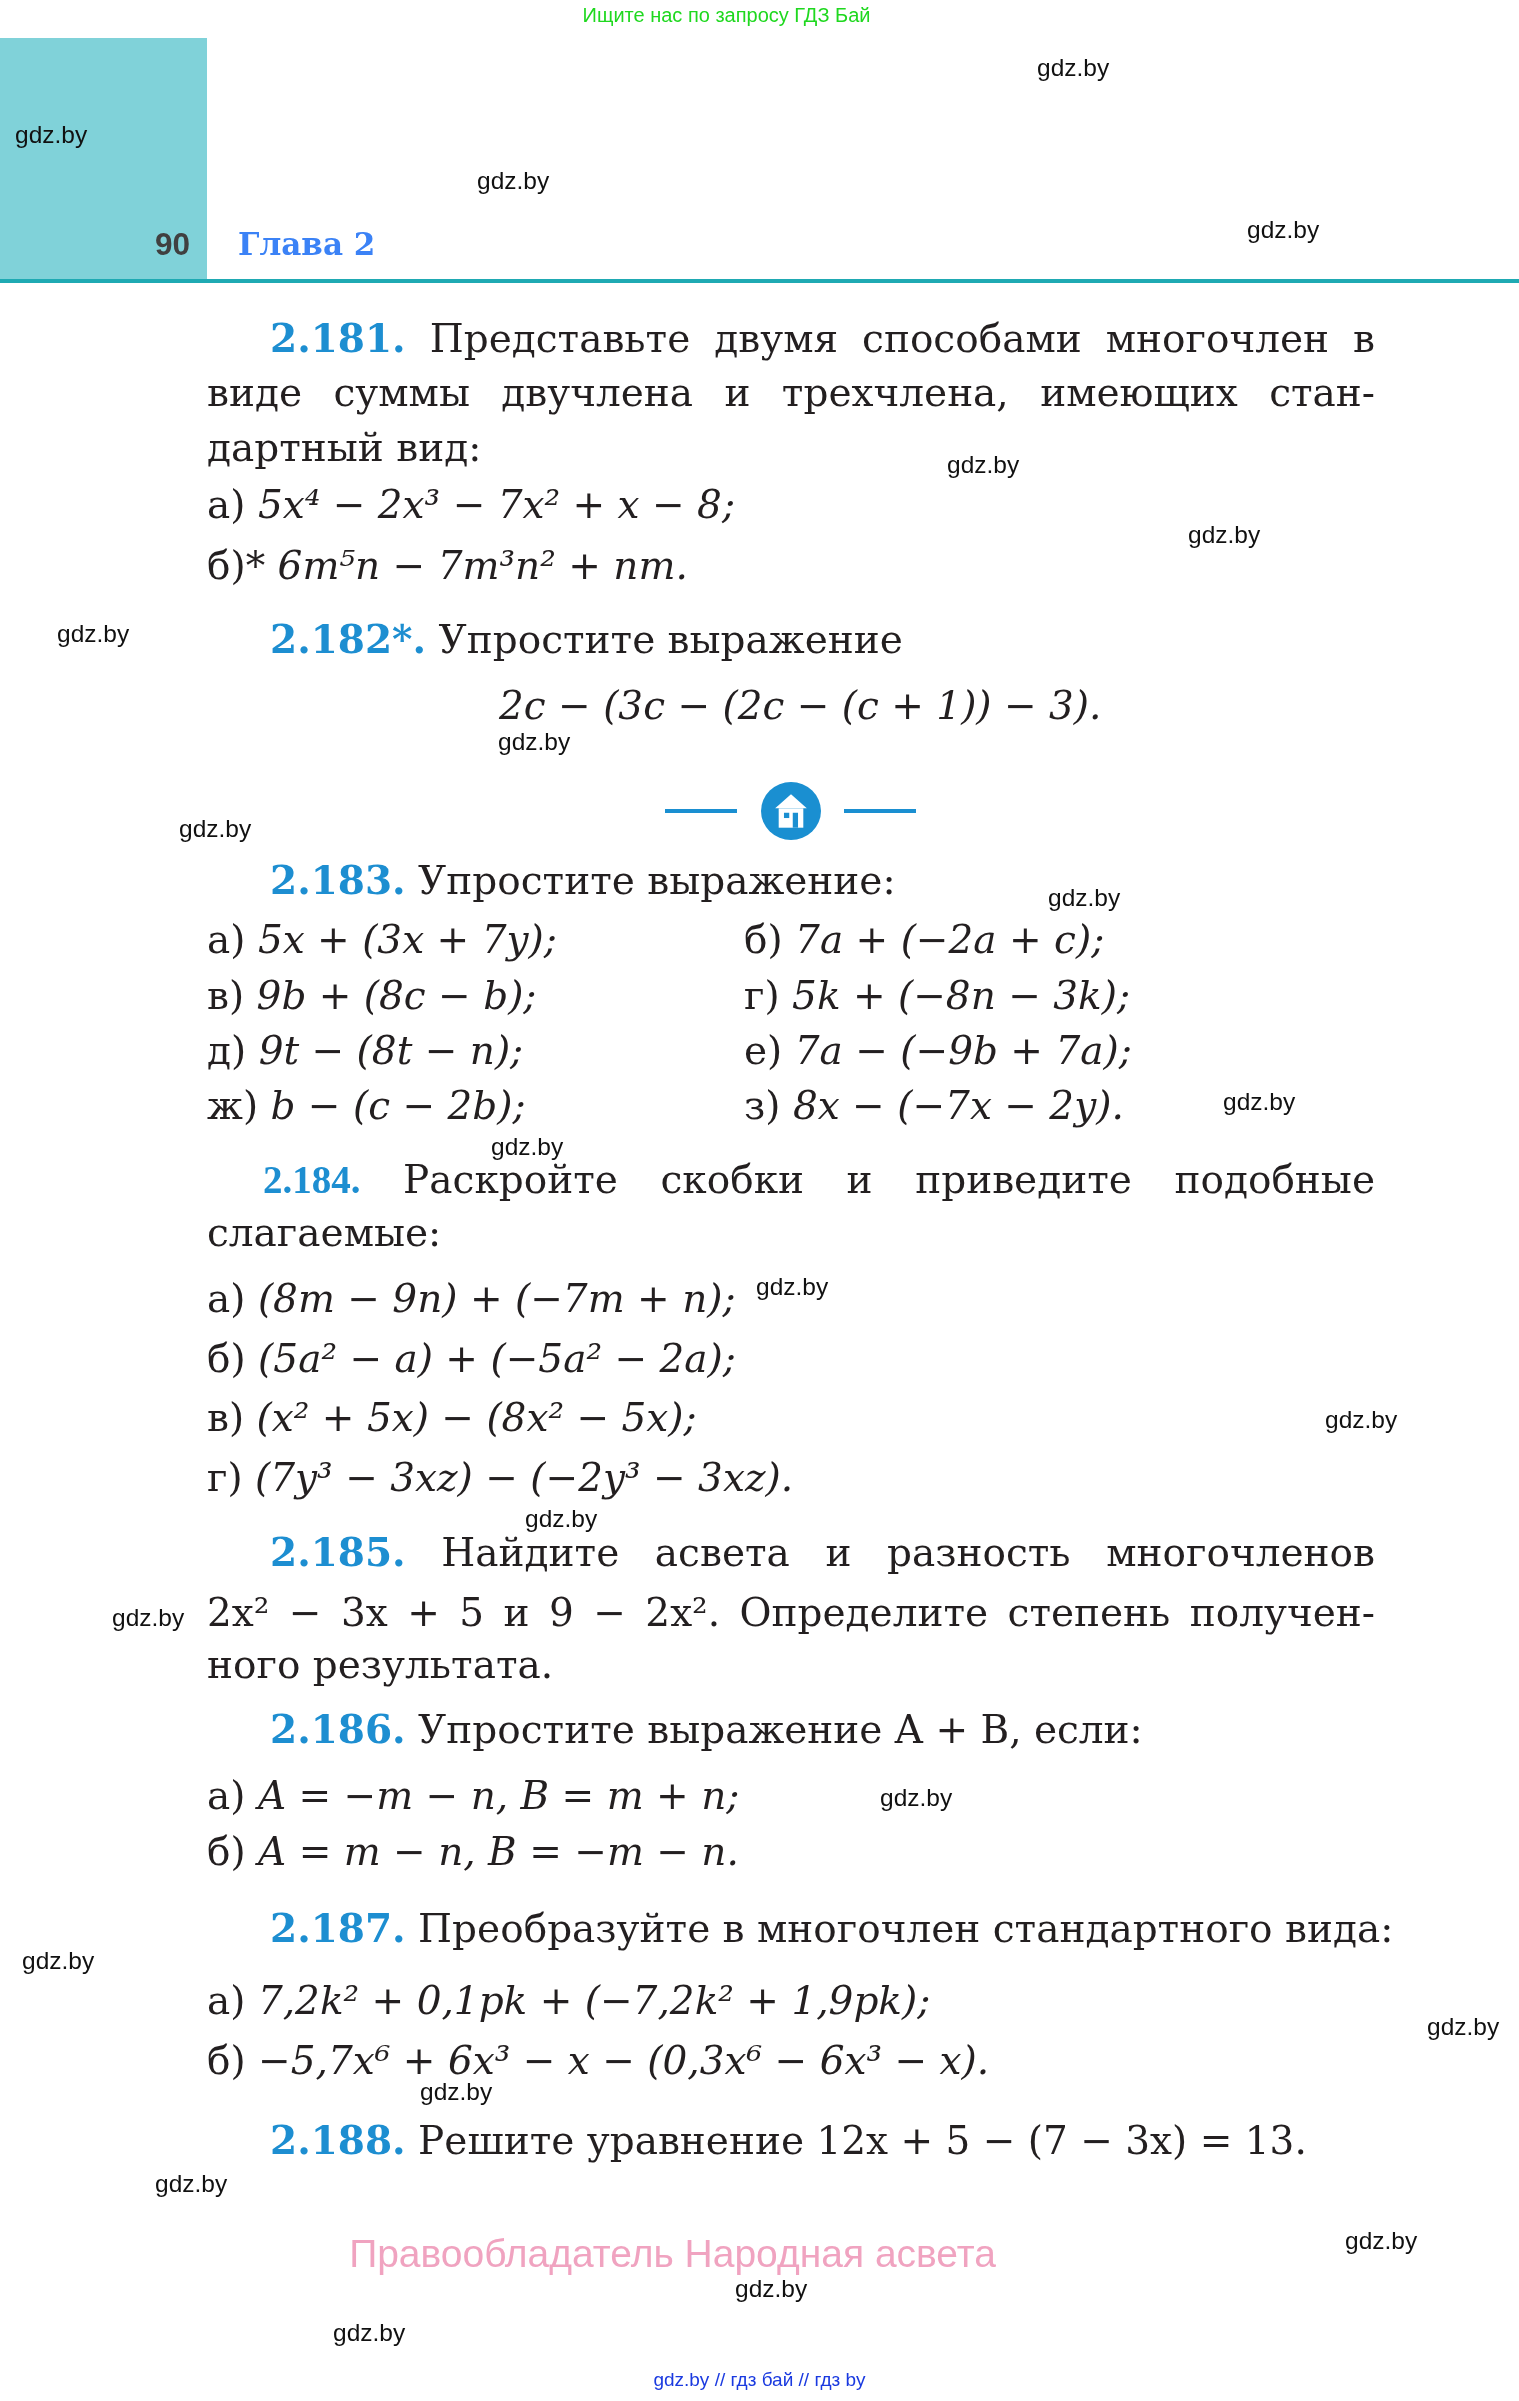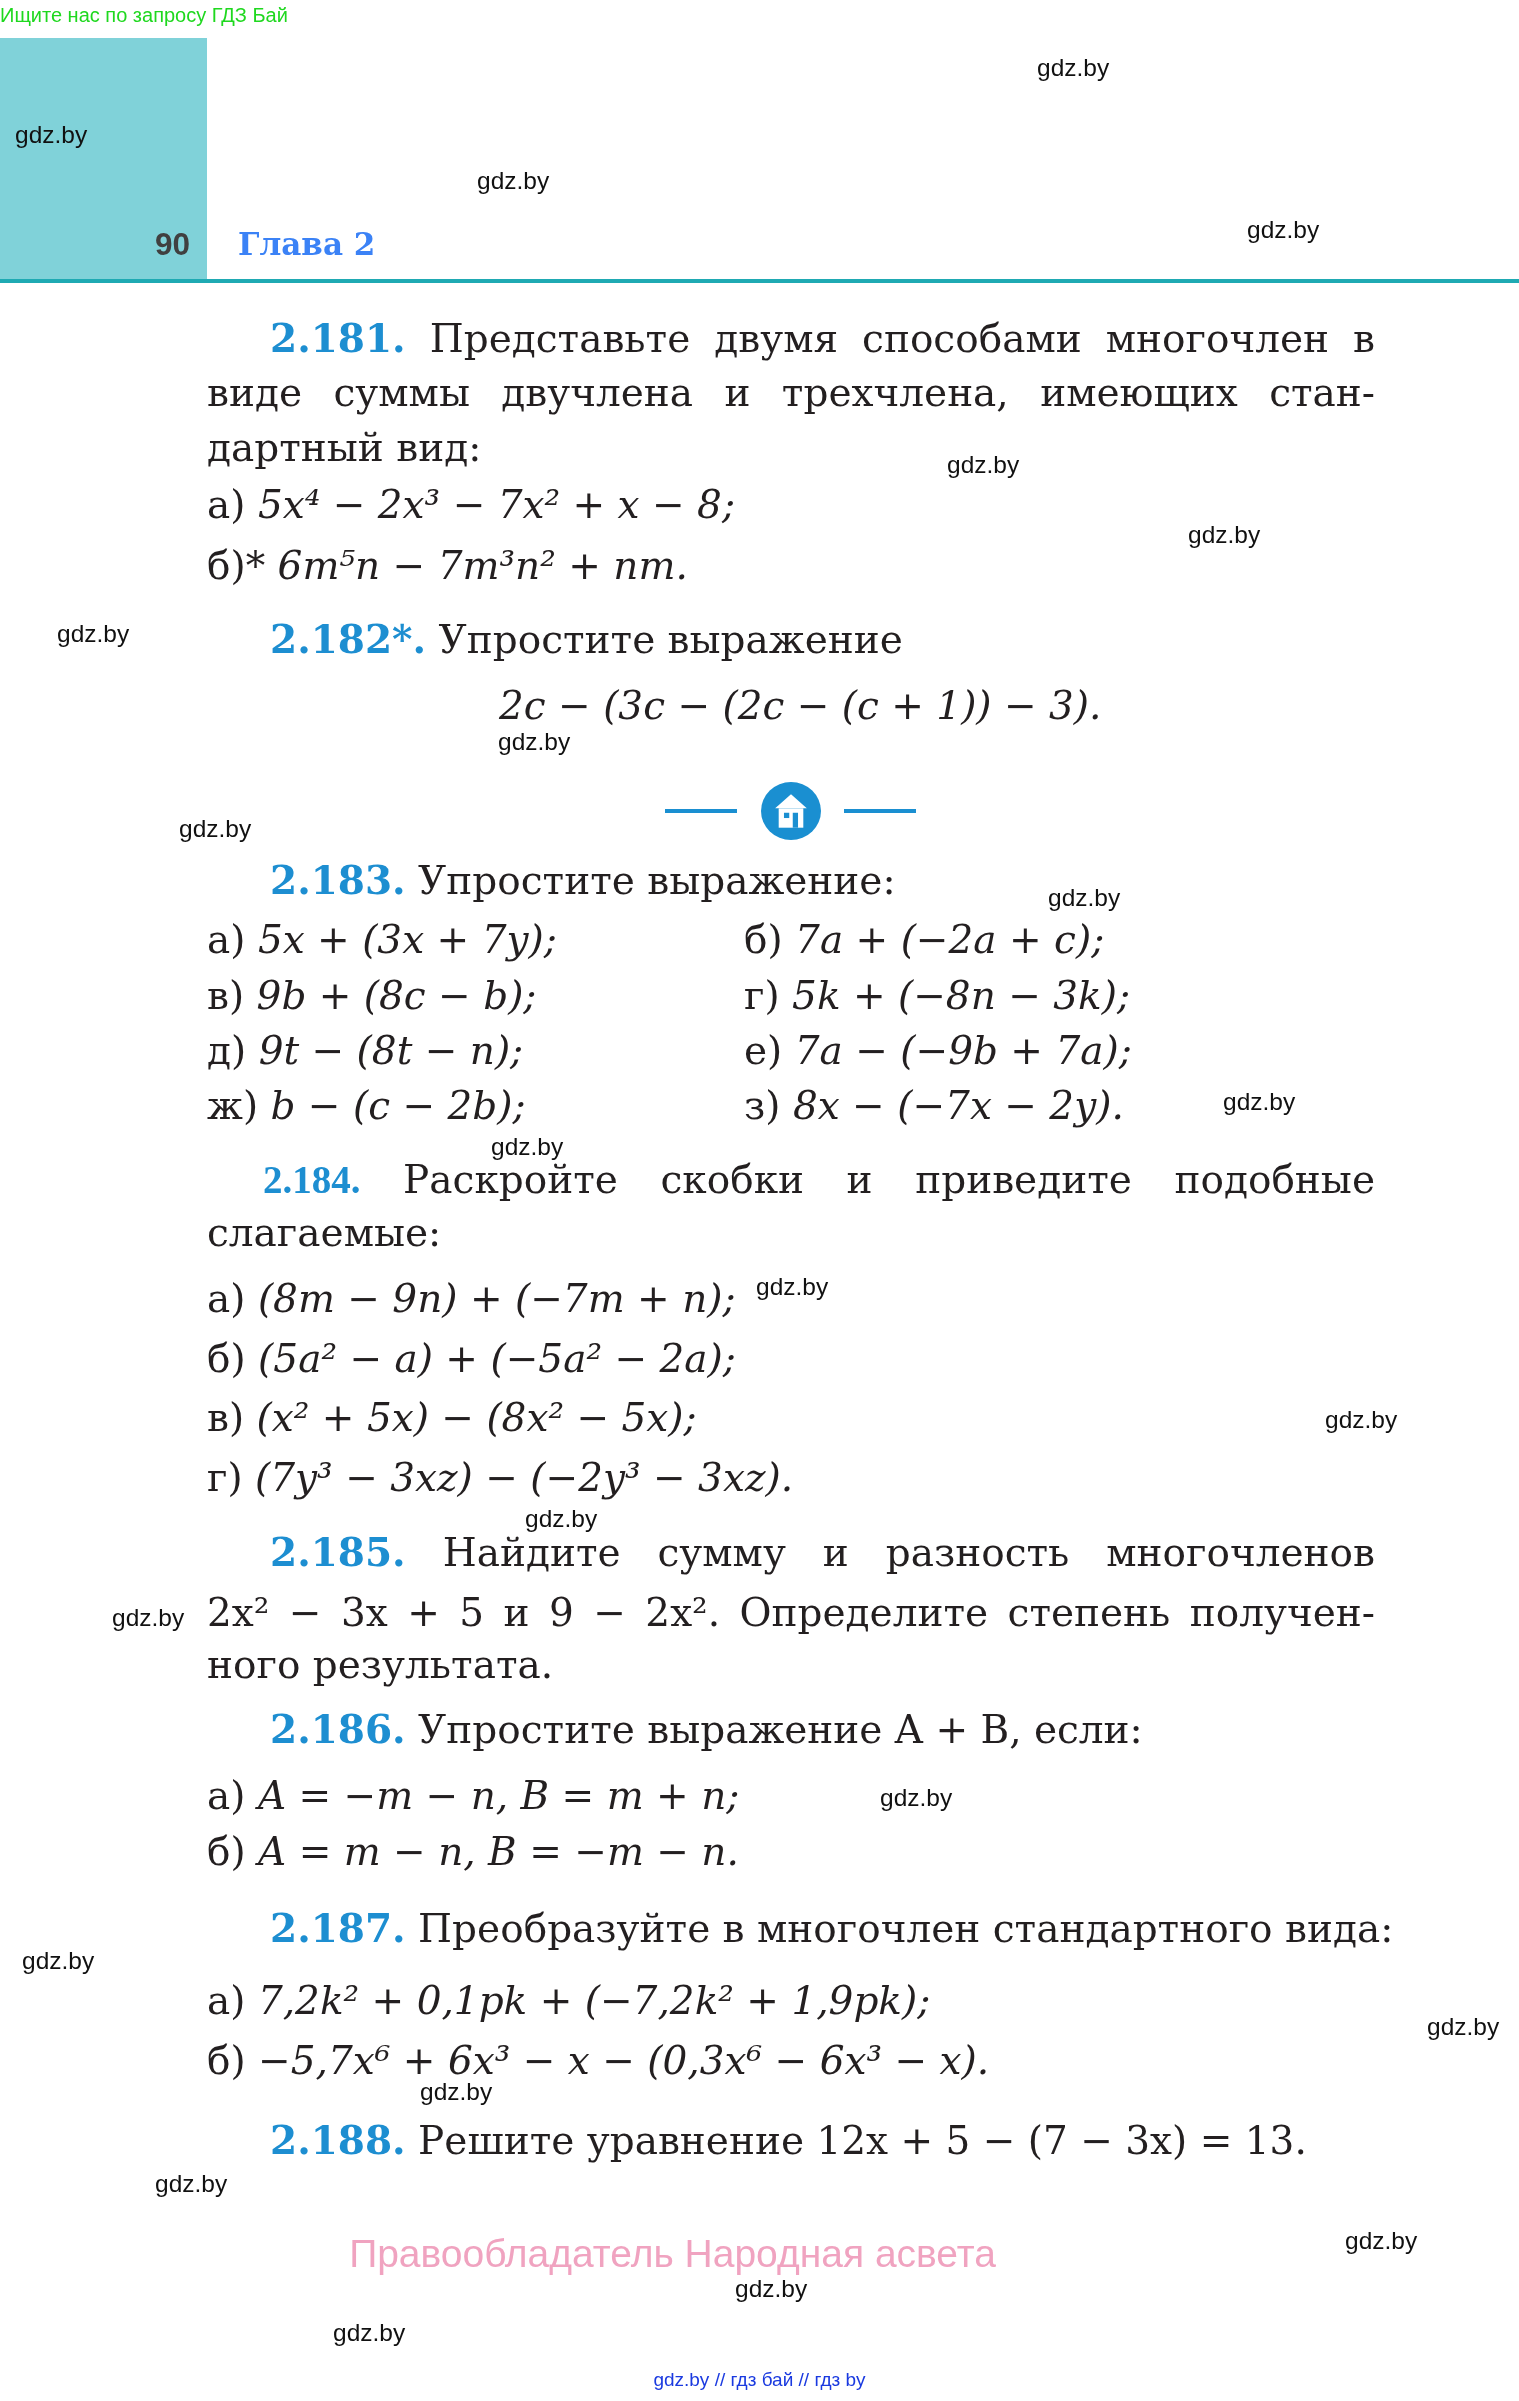--- a/index.html
+++ b/index.html
@@ -1,19 +1,19 @@
 <!DOCTYPE html>
 <html style="font-size:14px"><head>
 <meta charset="utf-8">
 <style>
   html, body { margin:0; padding:0; background:#ffffff; }
   body { width:1519px; height:2401px; position:relative; overflow:hidden;
          font-family:"DejaVu Serif", "Liberation Serif", serif; color:#231f20; }
   .abs { position:absolute; }
-  .top-banner { left:0; width:1453px; top:3.5px; 
+  .top-banner { left:0; width:1453px; top:3.5px; text-align:center;
                 font-family:"Liberation Sans", sans-serif; font-size:20px; color:#1fd81f; }
   .side-block { left:0; top:38px; width:207px; height:243px; background:#80d2d9; }
   .page-num { left:123px; top:226px; width:67px; text-align:right;
               font-family:"Liberation Sans", sans-serif; font-weight:bold; font-size:31.5px; color:#404040; }
   .chapter { left:238px; top:226px; font-family:"DejaVu Serif", serif; font-weight:bold; font-size:31px; color:#3b82f6; }
   .header-rule { left:0; top:279px; width:1519px; height:4.4px; background:#1faab3; }
   .wm { font-family:"Liberation Sans", sans-serif; font-size:24.5px; color:#111; white-space:nowrap; }
   .line { left:207px; width:1168px; font-size:39px; line-height:49px; white-space:nowrap; }
   .justify { text-align:justify; text-align-last:justify; }
   .num { color:#1d8ed1; font-weight:bold; }
@@ -91,21 +91,21 @@
   <span>Раскройте скобки и приведите подобные</span>
 </div>
 <div class="abs line" style="top:1208px;">слагаемые:</div>
 <div class="abs line" style="top:1274px;"><span>а)</span> <span class="m">(8m − 9n) + (−7m + n);</span></div>
 <div class="abs line" style="top:1334px;"><span>б)</span> <span class="m">(5a² − a) + (−5a² − 2a);</span></div>
 <div class="abs line" style="top:1393px;"><span>в)</span> <span class="m">(x² + 5x) − (8x² − 5x);</span></div>
 <div class="abs line" style="top:1453px;"><span>г)</span> <span class="m">(7y³ − 3xz) − (−2y³ − 3xz).</span></div>
 
 <div class="abs line justify" style="top:1528px;">
   <span style="margin-left:63px;" class="num">2.185.</span>
-  <span>Найдите сумму и разность многочленов</span>
+  <span>Найдите асвета и разность многочленов</span>
 </div>
 <div class="abs line justify" style="top:1588px;">2x² − 3x + 5  и  9 − 2x². Определите степень получен-</div>
 <div class="abs line" style="top:1640px;">ного результата.</div>
 
 <div class="abs line" style="top:1705px;">
   <span style="margin-left:63px;" class="num">2.186.</span>
   <span>Упростите выражение A + B, если:</span>
 </div>
 <div class="abs line" style="top:1771px;"><span>а)</span> <span class="m">A = −m − n,  B = m + n;</span></div>
 <div class="abs line" style="top:1827px;"><span>б)</span> <span class="m">A = m − n,  B = −m − n.</span></div>

